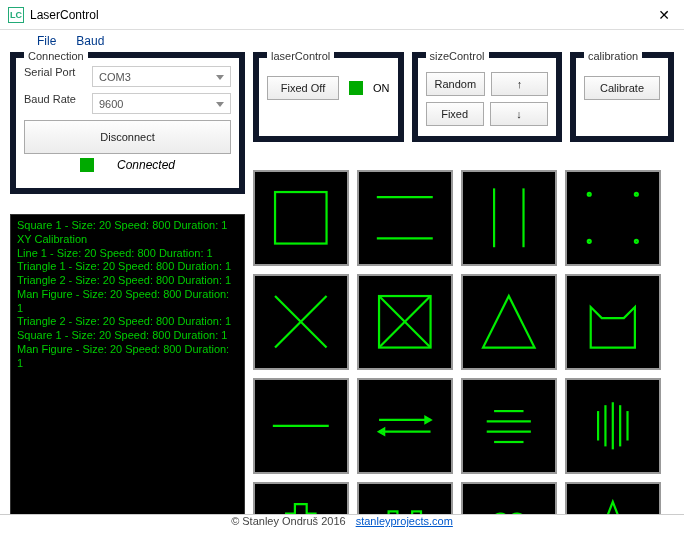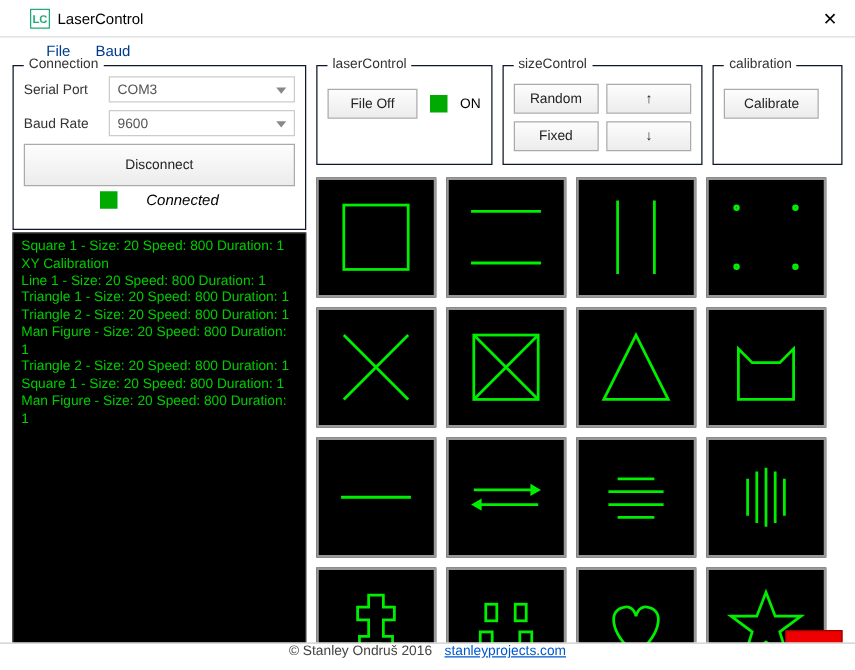--- a/index.html
+++ b/index.html
@@ -1,33 +1,33 @@
 <!DOCTYPE html>
 <html><head>
 <meta charset="utf-8">
 <style>
 * { box-sizing: border-box; margin: 0; padding: 0; }
 body { font-family: "Segoe UI", Tahoma, sans-serif; font-size: 12px; background: #fff; width: 684px; height: 536px; overflow: hidden; }
 
 .titlebar { height: 30px; display: flex; align-items: center; padding: 0 8px; border-bottom: 1px solid #ddd; }
-.titlebar .icon { width: 16px; height: 16px; background: #fff; border: 1px solid #2a7; display: flex; align-items: center; justify-content: center; font-size: 9px; color: #2a7; font-weight: bold; margin-right: 6px; margin-left: 16px; }
+.titlebar .icon { width: 16px; height: 16px; background: #fff; border: 1px solid #2a7; display: flex; align-items: center; justify-content: center; font-size: 9px; color: #2a7; font-weight: bold; margin-right: 6px; }
 .titlebar .title { flex: 1; font-size: 12px; }
 .titlebar .close { font-size: 14px; padding: 0 6px; cursor: default; }
 
 .menubar { height: 22px; display: flex; align-items: center; padding: 0 17px; gap: 4px; margin-left: 12px; }
 .menubar .menu-item { padding: 2px 8px; color: #003a8c; }
 
 .main { padding: 0 10px; display: flex; gap: 8px; }
 .left { width: 235px; display: flex; flex-direction: column; }
 .right { flex: 1; display: flex; flex-direction: column; }
 
-.groupbox { border: 1px solid #0f172a; padding: 8px 8px 10px; margin-bottom: 2px; position: relative; }
+.groupbox { border: 6px solid #0f172a; padding: 8px 8px 10px; margin-bottom: 20px; position: relative; }
 .groupbox .legend { position: absolute; top: -8px; left: 8px; background: #fff; padding: 0 4px; font-size: 11px; color: #333; }
 
-.row { display: flex; align-items: center; margin-bottom: 6px; gap: 6px; }
+.row { display: flex; margin-bottom: 6px; gap: 6px; }
 .row label { width: 62px; font-size: 11px; color: #333; }
 .combo { flex: 1; height: 21px; border: 1px solid #ccc; background: #fff; display: flex; align-items: center; padding: 0 6px; position: relative; color: #555; font-size: 11px; }
 .combo::after { content: ""; position: absolute; right: 6px; top: 8px; width: 0; height: 0; border-left: 4px solid transparent; border-right: 4px solid transparent; border-top: 5px solid #888; }
 
 .btn { height: 24px; border: 1px solid #aaa; background: linear-gradient(#fdfdfd, #ececec); display: flex; align-items: center; justify-content: center; font-size: 11px; color: #222; cursor: default; padding: 0 8px; }
 .btn.wide { width: 100%; height: 34px; }
 
 .statusrow { display: flex; align-items: center; justify-content: center; gap: 23px; margin-top: 4px; margin-bottom: 6px; font-style: italic; }
 .led { width: 14px; height: 14px; background: #0a0; }
 
@@ -98,21 +98,21 @@
         <div>Square 1 - Size: 20 Speed: 800 Duration: 1</div>
         <div>Man Figure - Size: 20 Speed: 800 Duration: 1</div>
       </div>
   </div>
 
   <div class="right">
     <div class="topgroups">
       <div class="groupbox g-laser">
         <span class="legend">laserControl</span>
         <div class="laser-row">
-          <div class="btn" style="width:72px">File Off</div>
+          <div class="btn" style="width:72px">Fixed Off</div>
           <div class="on-led"></div>
           <span class="on-label">ON</span>
         </div>
       </div>
       <div class="groupbox g-size">
         <span class="legend">sizeControl</span>
         <div class="size-rows">
           <div class="size-row">
             <div class="btn">Random</div>
             <div class="btn">↑</div>

